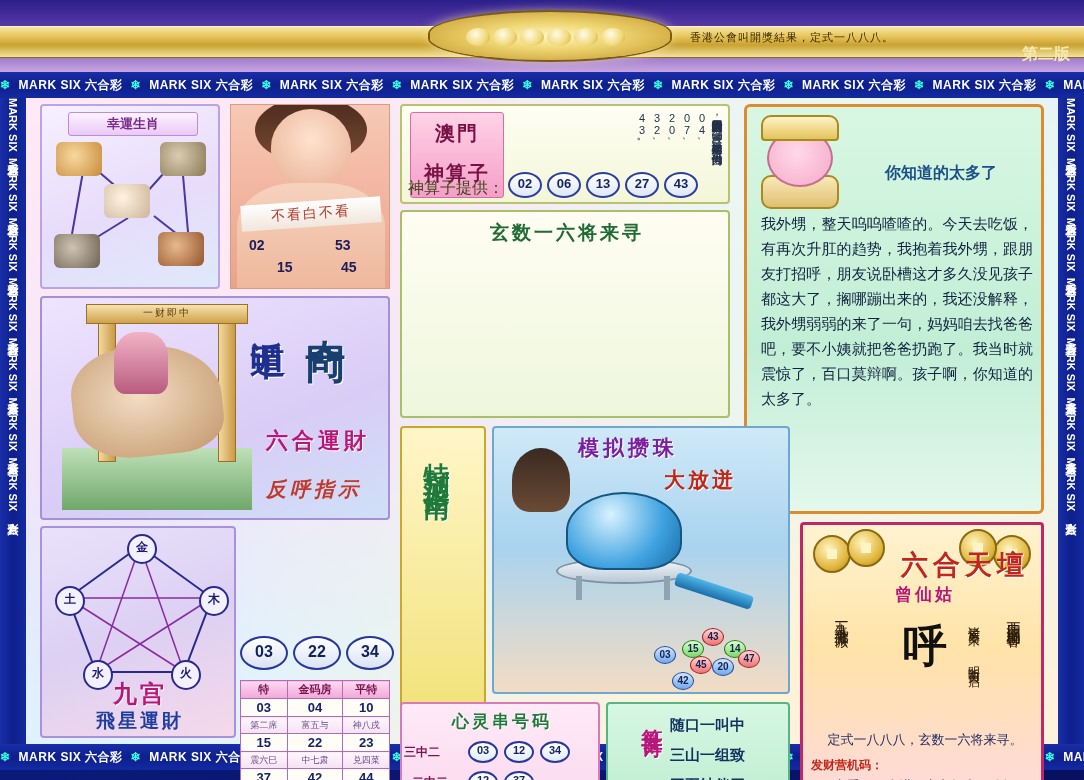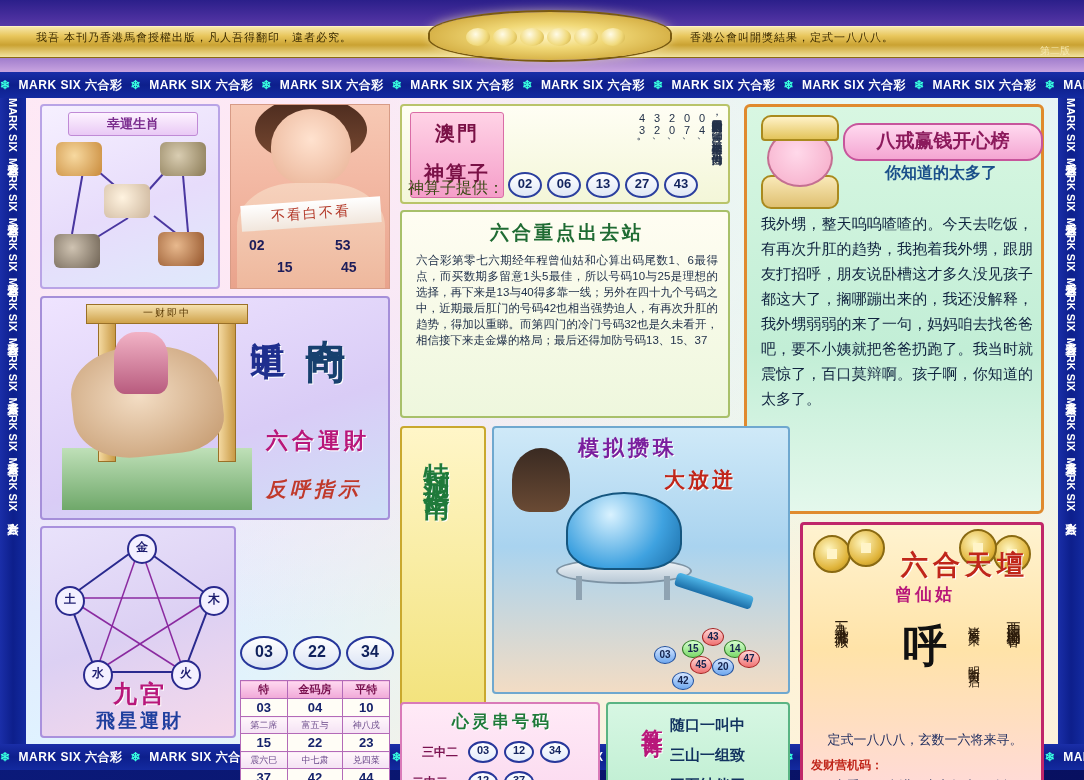--- a/index.html
+++ b/index.html
@@ -31,21 +31,21 @@
   }
   .mast-left{
     position:absolute;left:36px;top:30px;font-size:11px;color:#3a2a00;
     letter-spacing:1px;white-space:nowrap;
   }
   .mast-right{
     position:absolute;left:690px;top:30px;font-size:11px;color:#3a2a00;
     letter-spacing:1px;white-space:nowrap;
   }
   .mast-page{
-    position:absolute;right:14px;top:44px;font-size:10px;color:#f6e9b0;font-weight:normal;
+    position:absolute;right:14px;top:44px;font-size:16px;color:#f6e9b0;font-weight:bold;
   }
   .mast-dots{
     position:absolute;left:466px;top:26px;width:170px;height:22px;
   }
   .mast-dots i{
     position:absolute;top:2px;width:24px;height:18px;border-radius:50%;
     background:radial-gradient(circle at 40% 35%,#fffbe6,#f0d97a 60%,#c9a63c 100%);
     display:block;
   }
   
@@ -427,21 +427,20 @@
     <div class="goldband"></div>
     <div class="mastcenter"></div>
     <div class="mast-dots" id="mastdots">
         <i style="left:0px"></i>
         <i style="left:27px"></i>
         <i style="left:54px"></i>
         <i style="left:81px"></i>
         <i style="left:108px"></i>
         <i style="left:135px"></i>
       </div>
-    <div class="mast-left">我吾  本刊乃香港馬會授權出版，凡人吾得翻印，違者必究。</div>
     <div class="mast-right">香港公會叫開獎結果，定式一八八八。</div>
     <div class="mast-page">第二版</div>
   </div>
 
   <div class="marquee top" id="marqTop">
       <span class="s">❄</span>
       <span class="m">MARK SIX 六合彩</span>
       <span class="s">❄</span>
       <span class="m">MARK SIX 六合彩</span>
       <span class="s">❄</span>
@@ -518,31 +517,29 @@
       <div class="title">
         <div>澳門</div>
         <div>神算子</div>
       </div>
       <div class="para">今朝六合彩开奖时空另房中日甲辰四戌时间，卿口冲寅，是日财神坐落在正南，可借吉门号码为：04、07、20、32、43。</div>
       <div class="prov">神算子提供：</div>
       <div class="ballrow" style="left:106px;top:66px;" id="macauBalls"><span class="ball">02</span><span class="ball">06</span><span class="ball">13</span><span class="ball">27</span><span class="ball">43</span></div>
     </div>
 
     <div class="box p-focus">
-      <div class="ft">六合重点出去站</div>
-      <div class="fb">六合彩第零七六期经年程曾仙姑和心算出码尾数1、6最得点，而买数期多留意1头5最佳，所以号码10与25是理想的选择，再下来是13与40得多靠一线；另外在四十九个号码之中，近期最后肛门的号码42也相当强势迫人，有再次升肛的趋势，得加以重睇。而第四门的冷门号码32也是久未看开，相信接下来走金爆的格局；最后还得加防号码13、15、37</div>
+      <div class="ft">玄数一六将来寻</div>
     </div>
 
     <div class="box p-pig">
       <div class="pigimg">
         <div class="pig-body"></div>
         <div class="pig-head"></div>
         <div class="pig-hat"></div>
       </div>
-      <div class="ptitle">八戒赢钱开心榜</div>
       <div class="psub">你知道的太多了</div>
       <div class="ptext">我外甥，整天呜呜喳喳的。今天去吃饭，有再次升肛的趋势，我抱着我外甥，跟朋友打招呼，朋友说卧槽这才多久没见孩子都这大了，搁哪蹦出来的，我还没解释，我外甥弱弱的来了一句，妈妈咱去找爸爸吧，要不小姨就把爸爸扔跑了。我当时就震惊了，百口莫辩啊。孩子啊，你知道的太多了。</div>
     </div>
 
     <div class="box p-horse">
       <div class="plinth"></div>
       <div class="pillarL"></div>
       <div class="pillarR"></div>
       <div class="lintel">一财即中</div>
       <div class="horse"></div>
@@ -639,21 +636,21 @@
           <span class="smallball sb-r" style="left:196px;top:228px">45</span>
           <span class="smallball sb-b" style="left:218px;top:230px">20</span>
           <span class="smallball sb-r" style="left:244px;top:222px">47</span>
           <span class="smallball sb-b" style="left:178px;top:244px">42</span>
         </div>
     </div>
 
     <div class="box p-mind">
       <div class="mt">心灵串号码</div>
       <div id="mindRows">
-          <div class="lab" style="left:20px;top:40px">三中二</div>
+          <div class="lab" style="left:2px;top:40px">三中二</div>
           <div class="row" style="left:66px;top:36px"><span class="mball">03</span><span class="mball">12</span><span class="mball">34</span></div>
           <div class="lab" style="left:10px;top:70px">二中二</div>
           <div class="row" style="left:66px;top:66px"><span class="mball">12</span><span class="mball">37</span></div>
         </div>
     </div>
 
     <div class="box p-poem">
       <div class="pl">算世诗</div>
       <div class="pr" id="poemLines">
           <div>随口一叫中</div>

